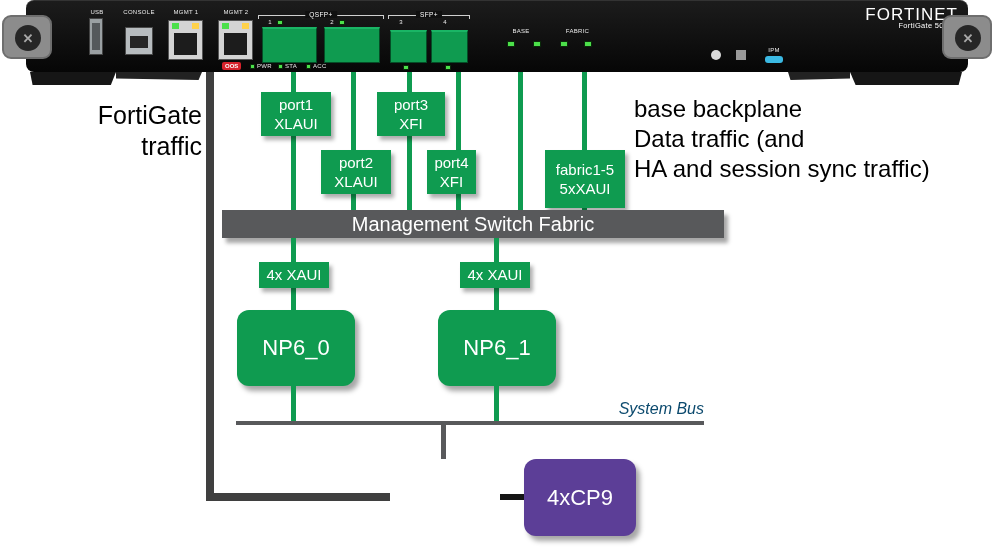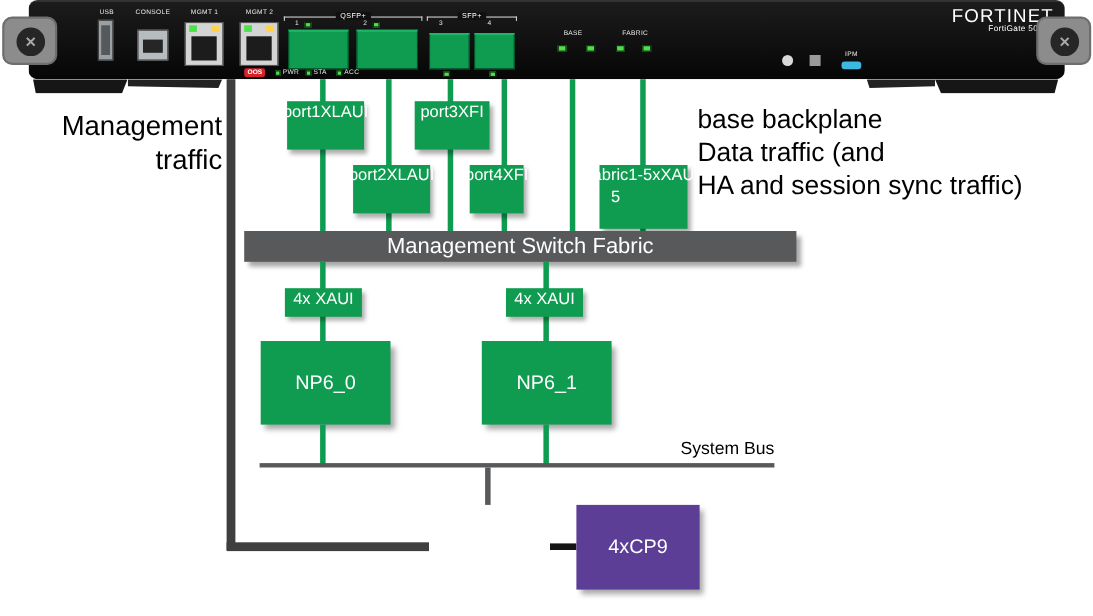--- a/index.html
+++ b/index.html
@@ -32,24 +32,24 @@
     padding:0 4px; color:#fff; font-size:6.5px; letter-spacing:.4px; }
   .rj45{ position:absolute; width:35px; height:40px; background:#d4d4d4; border:1px solid #555; }
   .rj45 .slot{ position:absolute; left:5px; top:12px; width:23px; height:22px; background:#1c1c1c; }
   .rj45 .led-g{ position:absolute; left:3px; top:2px; width:7px; height:6px; background:var(--led); }
   .rj45 .led-y{ position:absolute; right:3px; top:2px; width:7px; height:6px; background:#ffd24a; }
   .bracket{ position:absolute; background:#161616; }
 
   
   .vline{ position:absolute; width:5px; background:var(--green); }
   .gbox{ position:absolute; background:var(--green); color:#fff; text-align:center;
-    display:flex; justify-content:center; line-height:1.3;
+    display:flex; flex-direction:column; justify-content:center; line-height:1.3;
     font-size:15px; box-shadow:3px 4px 4px rgba(0,0,0,.32); }
   .chipbox{ position:absolute; color:#fff; display:flex; align-items:center; justify-content:center;
-    font-size:18px; box-shadow:4px 5px 5px rgba(0,0,0,.35); }
+    font-size:22px; box-shadow:4px 5px 5px rgba(0,0,0,.35);border-radius:12px; }
   .isf-bar{ position:absolute; left:222px; top:210px; width:502px; height:28px; background:var(--bar-gray);
     color:#fff; font-size:20px; display:flex; align-items:center; justify-content:center;
     box-shadow:4px 5px 4px rgba(0,0,0,.35); }
   .big-text{ position:absolute; color:#000; font-size:24px; line-height:1.25; }
 </style>
 </head>
 <body>
 
 <div class="stage">
 
@@ -136,21 +136,21 @@
   <div class="abs" style="left:206px;top:493px;width:184px;height:8px;background:var(--mgmt)"></div>
 
   <div class="vline" style="left:291px;top:72px;height:140px"></div>
   <div class="vline" style="left:351px;top:72px;height:140px"></div>
   <div class="vline" style="left:407px;top:72px;height:140px"></div>
   <div class="vline" style="left:456px;top:72px;height:140px"></div>
   <div class="vline" style="left:518px;top:72px;height:140px"></div>
   <div class="vline" style="left:582px;top:72px;height:140px"></div>
 
   <div class="big-text" style="left:30px;top:100px;width:172px;text-align:right;font-size:25px">
-    <div>Management</div>
+    <div>FortiGate</div>
     <div>traffic</div>
   </div>
   <div class="big-text" style="left:634px;top:94px;width:352px">
     <div>base backplane</div>
     <div>Data traffic (and</div>
     <div>HA and session sync traffic)</div>
   </div>
 
   <div class="gbox" style="left:261px;top:92px;width:70px;height:44px">
     <div>port1</div>
@@ -181,20 +181,20 @@
 
   <div class="gbox" style="left:259px;top:262px;width:70px;height:26px">4x XAUI</div>
   <div class="gbox" style="left:460px;top:262px;width:70px;height:26px">4x XAUI</div>
 
   <div class="chipbox" style="left:237px;top:310px;width:118px;height:76px;background:var(--green)">NP6_0</div>
   <div class="chipbox" style="left:438px;top:310px;width:118px;height:76px;background:var(--green)">NP6_1</div>
 
   <div class="vline" style="left:291px;top:386px;height:37px"></div>
   <div class="vline" style="left:494px;top:386px;height:37px"></div>
 
-  <div class="abs" style="left:590px;top:400px;width:114px;text-align:right;font-size:16px;color:#000000">System Bus</div>
+  <div class="abs" style="left:590px;top:400px;width:114px;text-align:right;font-style:italic;font-size:16px;color:#0c4a6e">System Bus</div>
   <div class="abs" style="left:236px;top:421px;width:468px;height:4px;background:var(--bar-gray)"></div>
   <div class="abs" style="left:441px;top:425px;width:5px;height:34px;background:var(--bar-gray)"></div>
 
   <div class="abs" style="left:500px;top:494px;width:24px;height:6px;background:#151515"></div>
   <div class="chipbox" style="left:524px;top:459px;width:112px;height:77px;background:var(--purple)">4xCP9</div>
 
 </div>
 
 </body></html>

